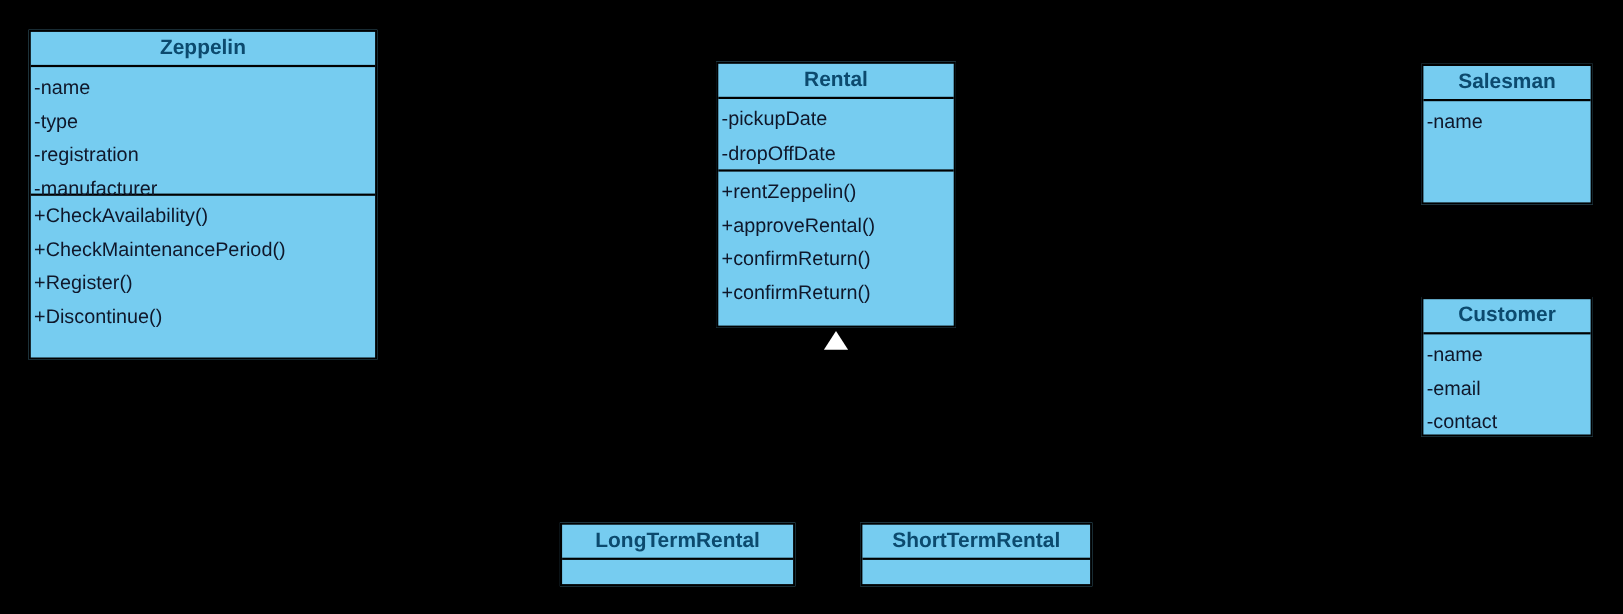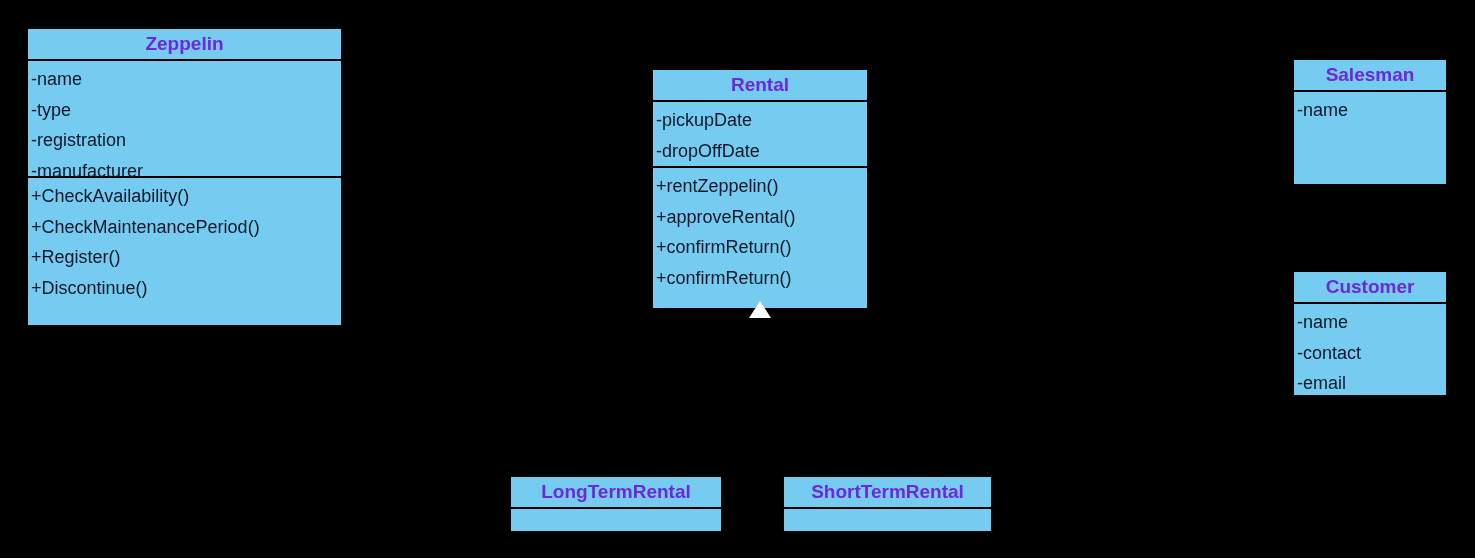--- a/index.html
+++ b/index.html
@@ -24,21 +24,21 @@
     border: 2px solid #000000;
     box-sizing: border-box;
     display: flex;
     flex-direction: column;
   }
   .uml-title {
     text-align: center;
     font-weight: bold;
     font-size: 19px;
     line-height: 1;
-    color: #6d28d9;
+    color: #0c4a6e;
     padding: 5px 4px 6px 4px;
     border-bottom: 2px solid #000000;
     box-sizing: border-box;
     white-space: nowrap;
   }
   .uml-section {
     padding: 3px 0 4px 0;
     box-sizing: border-box;
     border-bottom: 2px solid #000000;
   }
@@ -83,21 +83,21 @@
       <div class="uml-member">-manufacturer</div>
     </div>
     <div class="uml-section grow">
       <div class="uml-member">+CheckAvailability()</div>
       <div class="uml-member">+CheckMaintenancePeriod()</div>
       <div class="uml-member">+Register()</div>
       <div class="uml-member">+Discontinue()</div>
     </div>
   </div>
 
-  <div class="uml-class" style="left:651px; top:68px; width:218px; height:242px;">
+  <div class="uml-class" style="left:651px; top:56px; width:218px; height:242px;">
     <div class="uml-title">Rental</div>
     <div class="uml-section" style="height:66px;">
       <div class="uml-member">-pickupDate</div>
       <div class="uml-member">-dropOffDate</div>
     </div>
     <div class="uml-section grow">
       <div class="uml-member">+rentZeppelin()</div>
       <div class="uml-member">+approveRental()</div>
       <div class="uml-member">+confirmReturn()</div>
       <div class="uml-member">+confirmReturn()</div>
@@ -110,22 +110,22 @@
     <div class="uml-title">Salesman</div>
     <div class="uml-section grow">
       <div class="uml-member">-name</div>
     </div>
   </div>
 
   <div class="uml-class" style="left:1292px; top:255px; width:156px; height:127px;margin-top:15px;">
     <div class="uml-title">Customer</div>
     <div class="uml-section grow">
       <div class="uml-member">-name</div>
+      <div class="uml-member">-email</div>
       <div class="uml-member">-contact</div>
-      <div class="uml-member">-email</div>
     </div>
   </div>
 
   <div class="uml-class" style="left:509px; top:475px; width:214px; height:58px;">
     <div class="uml-title">LongTermRental</div>
     <div class="uml-section grow empty"></div>
   </div>
 
   <div class="uml-class" style="left:782px; top:475px; width:211px; height:58px;">
     <div class="uml-title">ShortTermRental</div>

